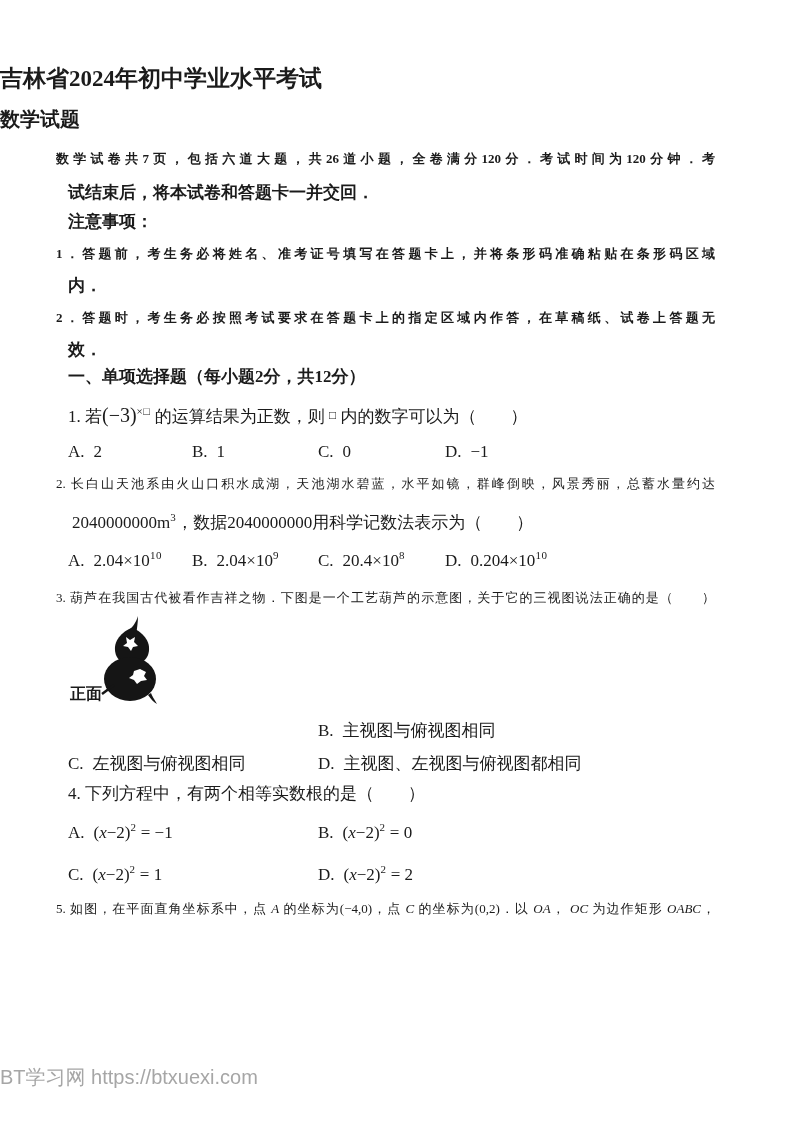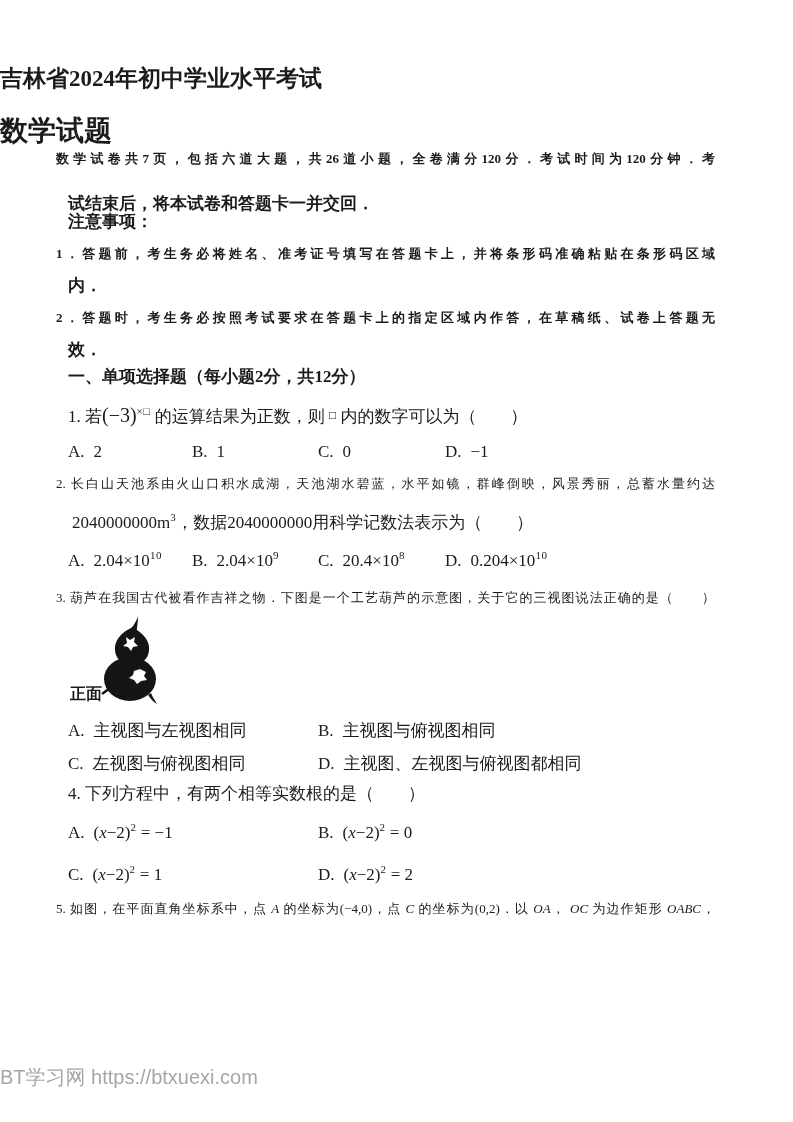--- a/index.html
+++ b/index.html
@@ -15,21 +15,21 @@
   .line{position:absolute;font-size:17px;line-height:24px;white-space:nowrap;}
   .b{font-weight:bold;}
   .center{left:0;width:793px;}
   .jline{
     position:absolute;left:56px;width:659px;
     font-size:13px;line-height:24px;
     text-align:justify;text-align-last:justify;
     max-height:27px;overflow:hidden;
   }
   .title{font-size:23px;line-height:30px;}
-  .subtitle{font-size:28px;line-height:28px;margin-top:12px;}
+  .subtitle{font-size:20px;line-height:28px;}
   .opt{position:absolute;font-size:17px;line-height:24px;white-space:nowrap;text-align:center;}
   .olabel{margin-right:9px;}
   
   .big{font-size:20px;}
   .sup{font-size:11px;vertical-align:7px;letter-spacing:0.5px;}
   .box{font-size:12px;vertical-align:3px;}
   .i{font-style:italic;}
   .figure-label{
     position:absolute;font-weight:bold;font-size:16px;line-height:20px;
   }
@@ -42,21 +42,21 @@
 </style>
 </head>
 <body>
 
 <div class="page">
 
   <div class="line center b title" style="top:64px">吉林省2024年初中学业水平考试</div>
   <div class="line center b subtitle" style="top:105px">数学试题</div>
 
   <div class="jline b" style="top:147px">数学试卷共7页，包括六道大题，共26道小题，全卷满分120分．考试时间为120分钟．考</div>
-  <div class="line b" style="left:68px;top:192px">试结束后，将本试卷和答题卡一并交回．</div>
+  <div class="line b" style="left:68px;top:181px">试结束后，将本试卷和答题卡一并交回．</div>
 
   <div class="line b" style="left:68px;top:210px">注意事项：</div>
   <div class="jline b" style="top:242px">1．答题前，考生务必将姓名、准考证号填写在答题卡上，并将条形码准确粘贴在条形码区域</div>
   <div class="line b" style="left:68px;top:274px">内．</div>
   <div class="jline b" style="top:306px">2．答题时，考生务必按照考试要求在答题卡上的指定区域内作答，在草稿纸、试卷上答题无</div>
   <div class="line b" style="left:68px;top:338px">效．</div>
 
   <div class="line b" style="left:68px;top:365px">一、单项选择题（每小题2分，共12分）</div>
 
   <div class="line" style="left:68px;top:398px;line-height:27px"><span>1. 若</span><span class="big">(−3)</span><span class="sup">×□</span><span> 的运算结果为正数，则 </span><span class="box">□</span><span> 内的数字可以为（　　）</span></div>
@@ -102,23 +102,20 @@
       <path d="M84,80 C87,84 89,87 93,89 C90,84 88,81 87,78 Z" fill="#151515"></path>
 
       <path d="M62,22 l4,3 5,-3 -1,5 4,4 -5,1 -2,4 -3,-4 -5,-1 4,-3 Z" fill="#ffffff"></path>
       <path d="M70,56 l6,-2 6,3 -2,4 3,4 -6,1 -4,3 -3,-4 -5,-2 4,-3 Z" fill="#ffffff"></path>
 
       <path d="M38,79 L50,70" stroke="#151515" stroke-width="2.5" fill="none"></path>
     </svg>
   </div>
   <div class="figure-label" style="left:70px;top:684px">正面</div>
 
-  <span class="opt" style="left:68px;top:719px">
-    <span class="olabel">A.</span><span>主视图与左视图相同</span>
-  </span>
   <span class="opt" style="left:318px;top:719px">
     <span class="olabel">B.</span><span>主视图与俯视图相同</span>
   </span>
   <span class="opt" style="left:68px;top:752px">
     <span class="olabel">C.</span><span>左视图与俯视图相同</span>
   </span>
   <span class="opt" style="left:318px;top:752px">
     <span class="olabel">D.</span><span>主视图、左视图与俯视图都相同</span>
   </span>
 

